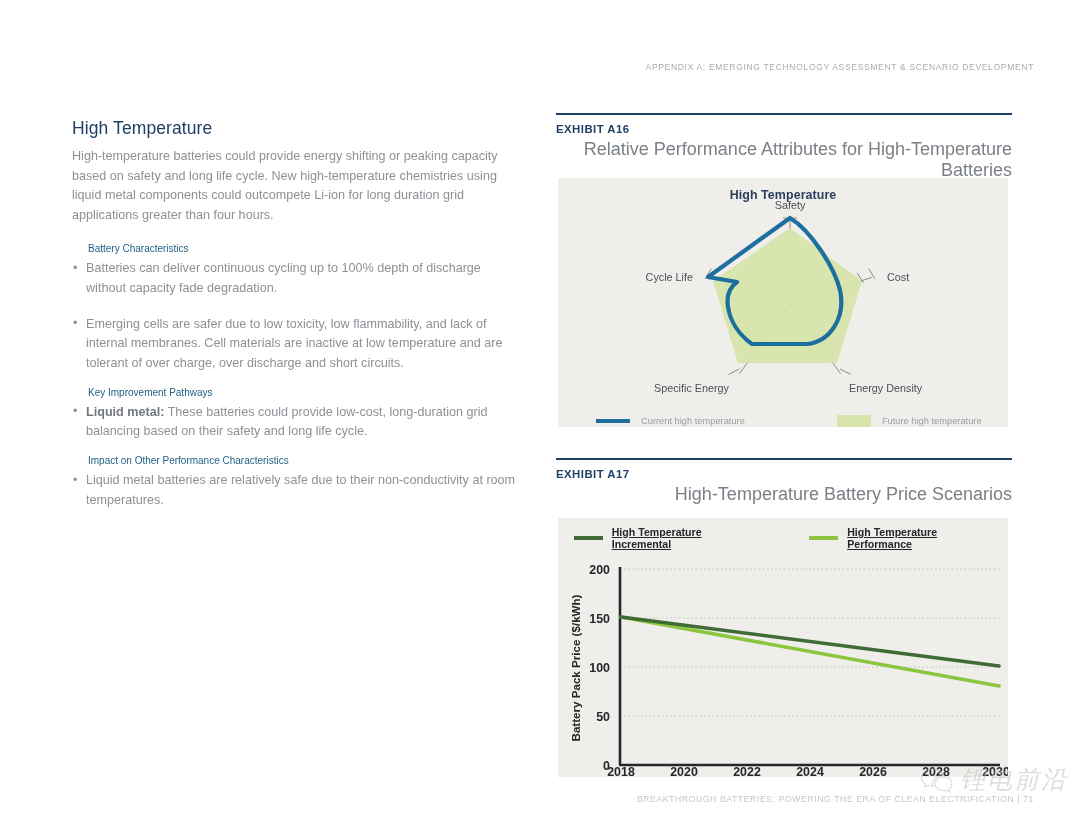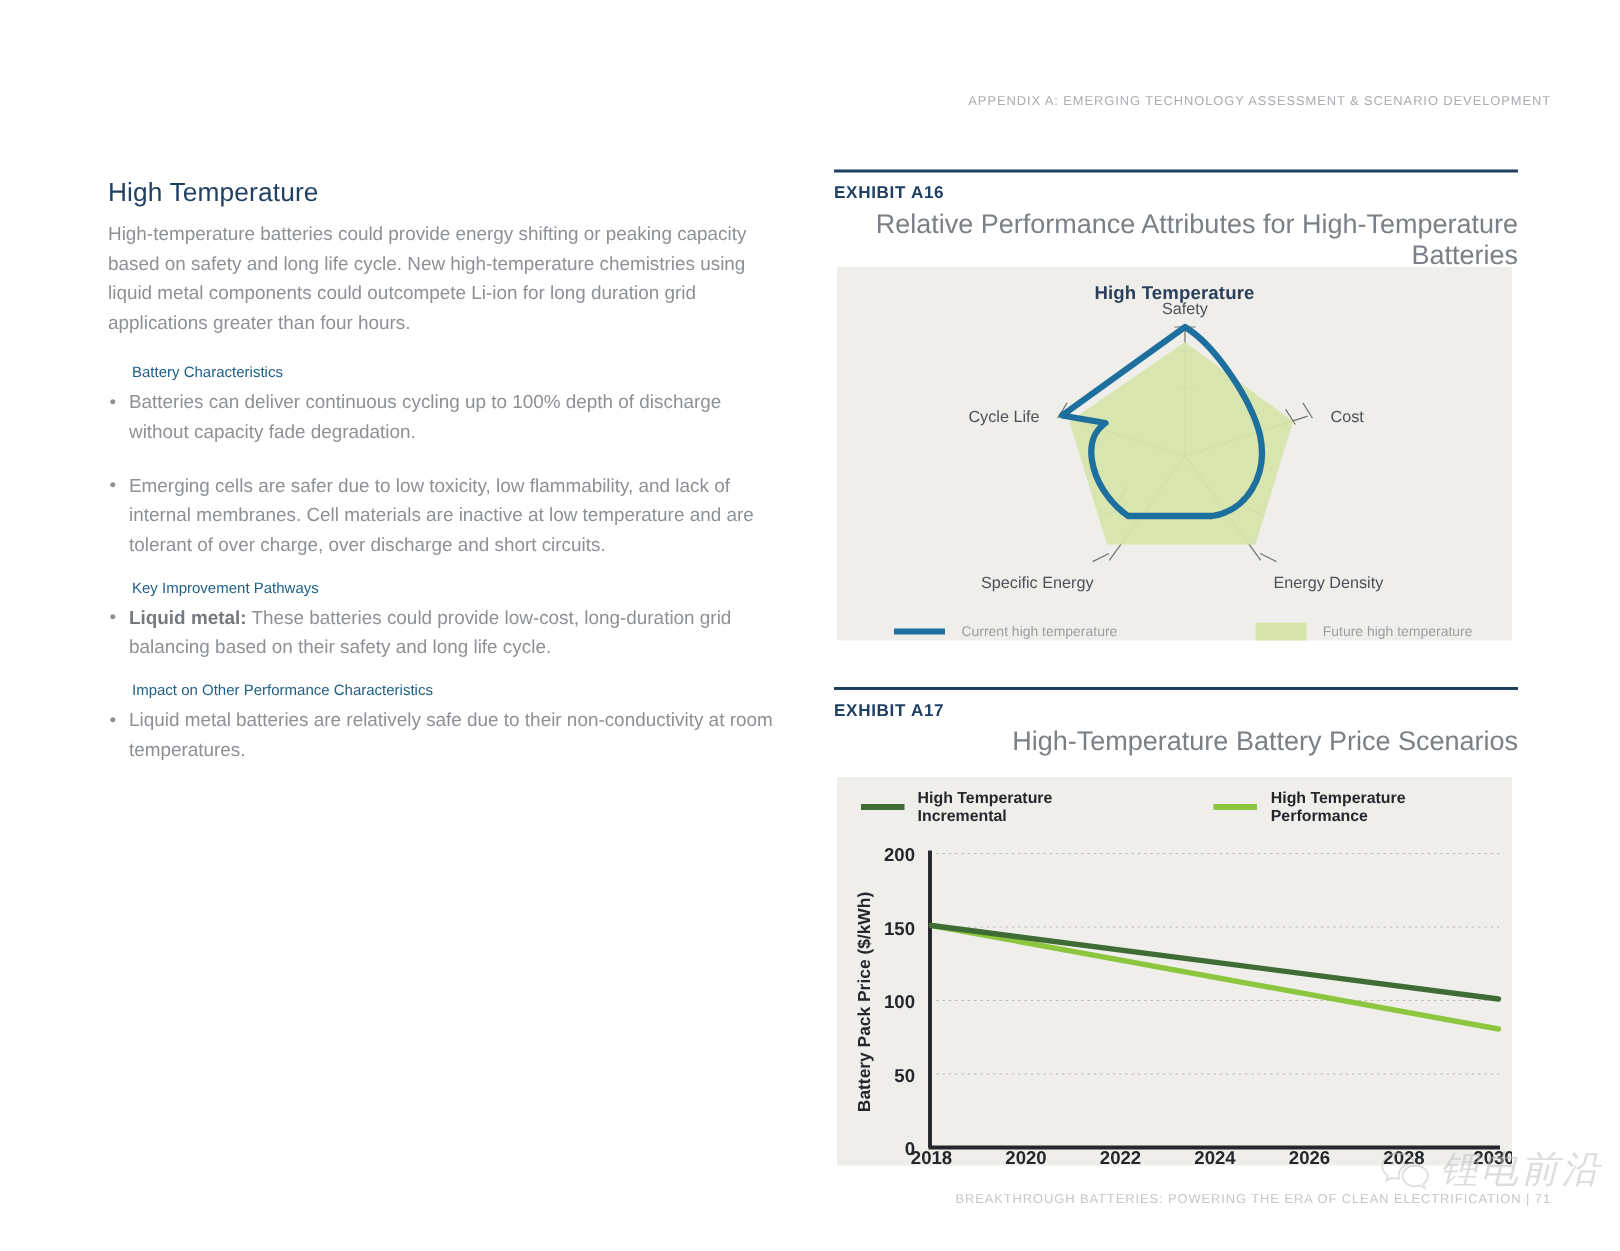--- a/index.html
+++ b/index.html
@@ -154,21 +154,21 @@
     width: 34px; height: 12px; background: #d7e4ab; margin-right: 11px;
   }
 
   
   .lc-legend {
     position: absolute;
     top: 8px; left: 16px; right: 10px;
     display: flex; align-items: center;
     font-size: 10.6px; font-weight: bold; color: #24272b;
   }
-  .lcl-item { display: flex; align-items: center; }
+  .lcl-item { display: flex; align-items: center; text-decoration: underline; }
   .lcl-item.second { margin-left: 52px; }
   .lcl-swatch { width: 30px; height: 3.4px; margin-right: 9px; }
   .lc-svg-wrap { position: absolute; inset: 0; }
   .tick-text {
     font-family: "Liberation Sans", sans-serif;
     font-size: 12.4px; font-weight: bold; fill: #24272b;
   }
   .axis-title {
     font-family: "Liberation Sans", sans-serif;
     font-size: 11.6px; font-weight: bold; fill: #24272b;

